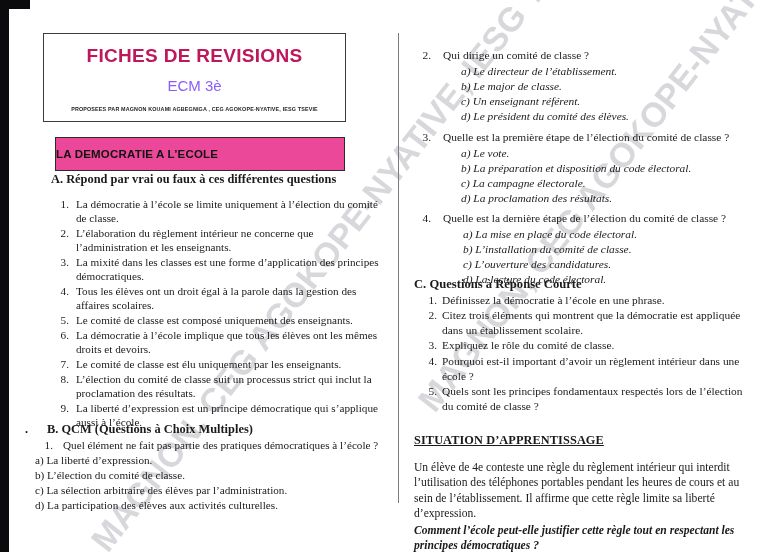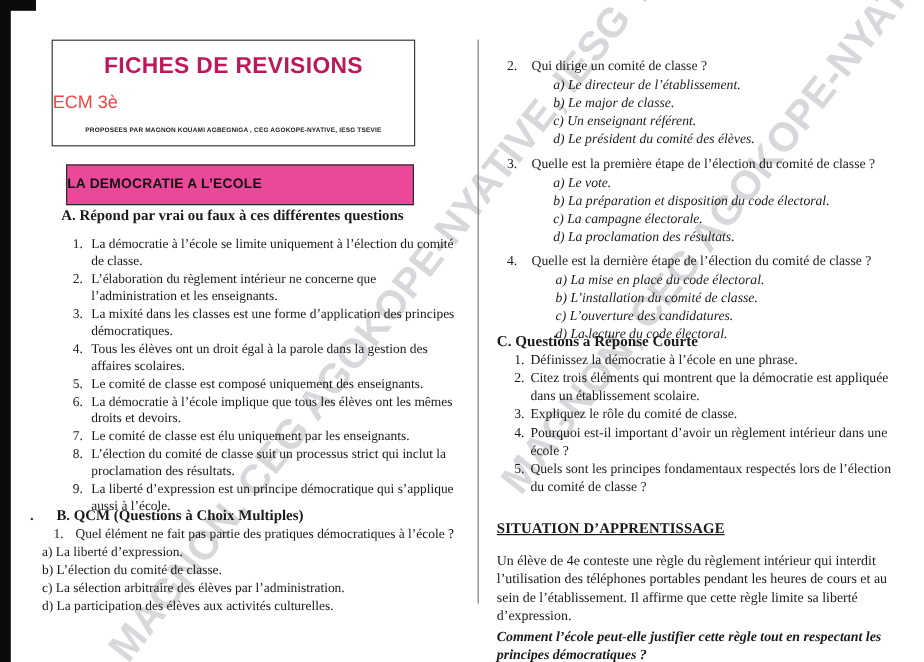--- a/index.html
+++ b/index.html
@@ -87,24 +87,25 @@
   .hdr-title {
     text-align: center;
     margin-top: 11px;
     font-family: "Liberation Sans", sans-serif;
     font-weight: bold;
     font-size: 19px;
     letter-spacing: 0.3px;
     color: #be185d;
   }
   .hdr-sub {
+    text-align: center;
     margin-top: 10px;
     font-family: "Liberation Sans", sans-serif;
     font-size: 15px;
-    color: #ef4444;
+    color: #8b5cf6;
   }
   .hdr-credit {
     text-align: center;
     margin-top: 12px;
     font-family: "Liberation Sans", sans-serif;
     font-weight: bold;
     font-size: 5.4px;
     letter-spacing: 0.15px;
     color: #1d1d1d;
     padding: 0 6px;

